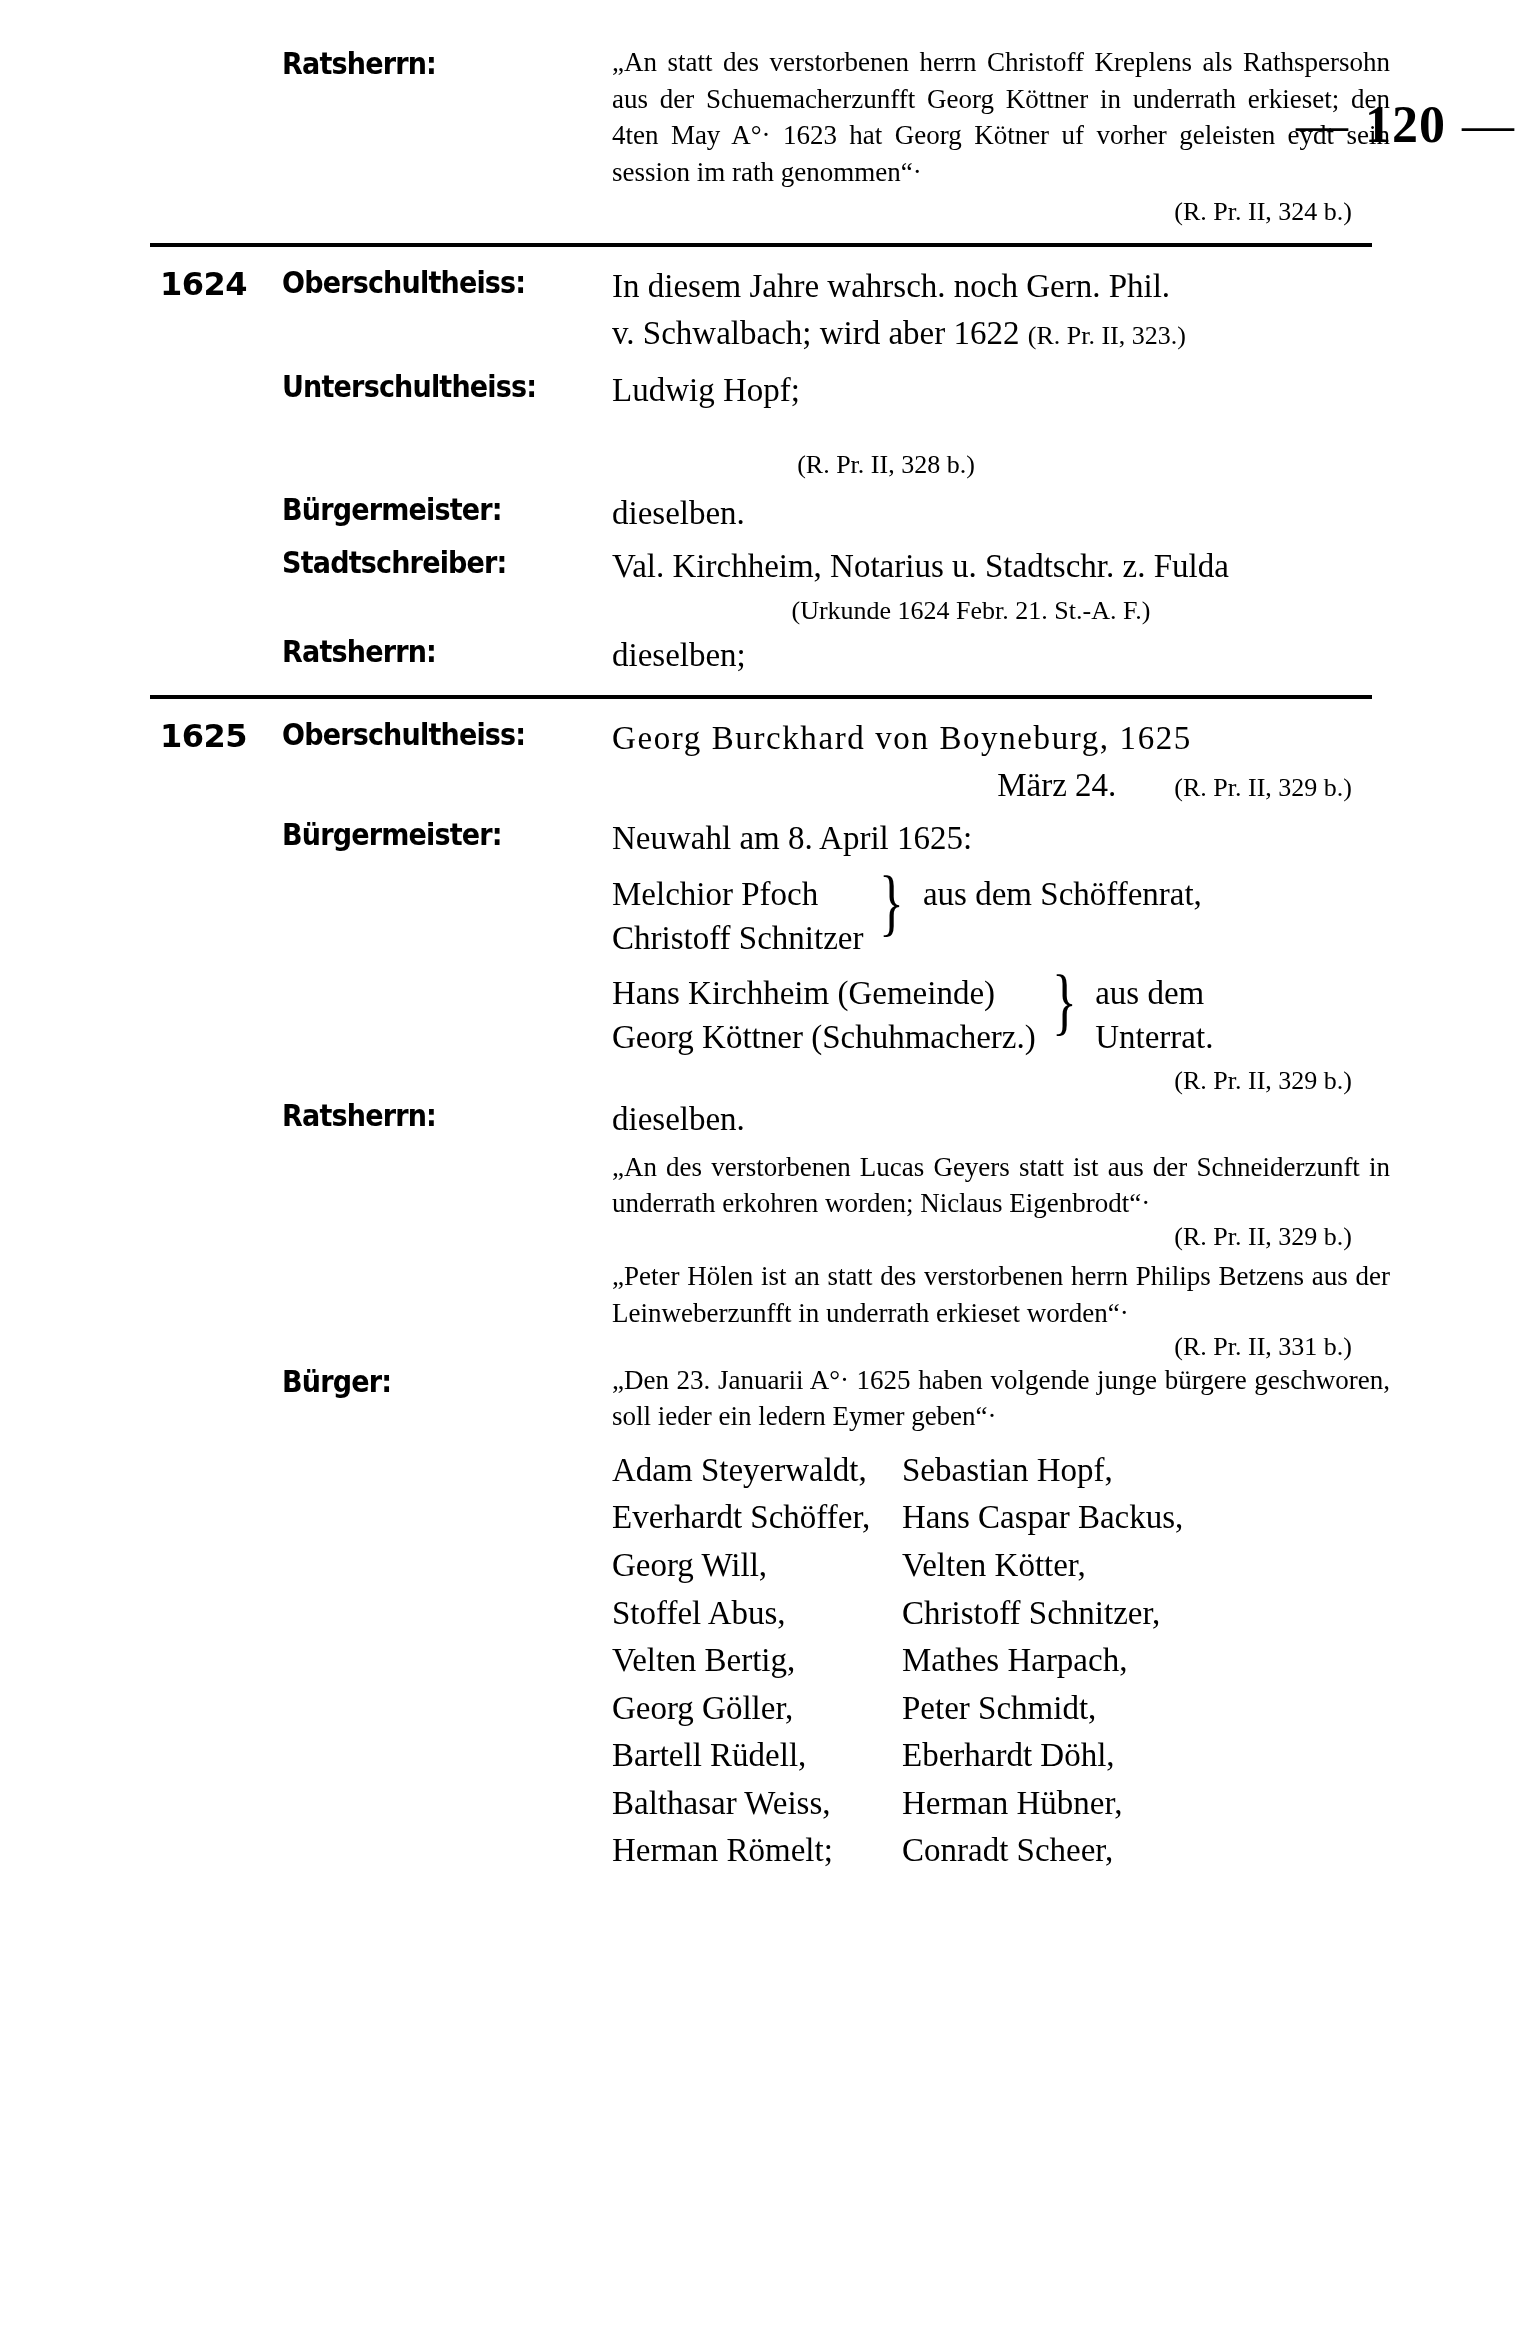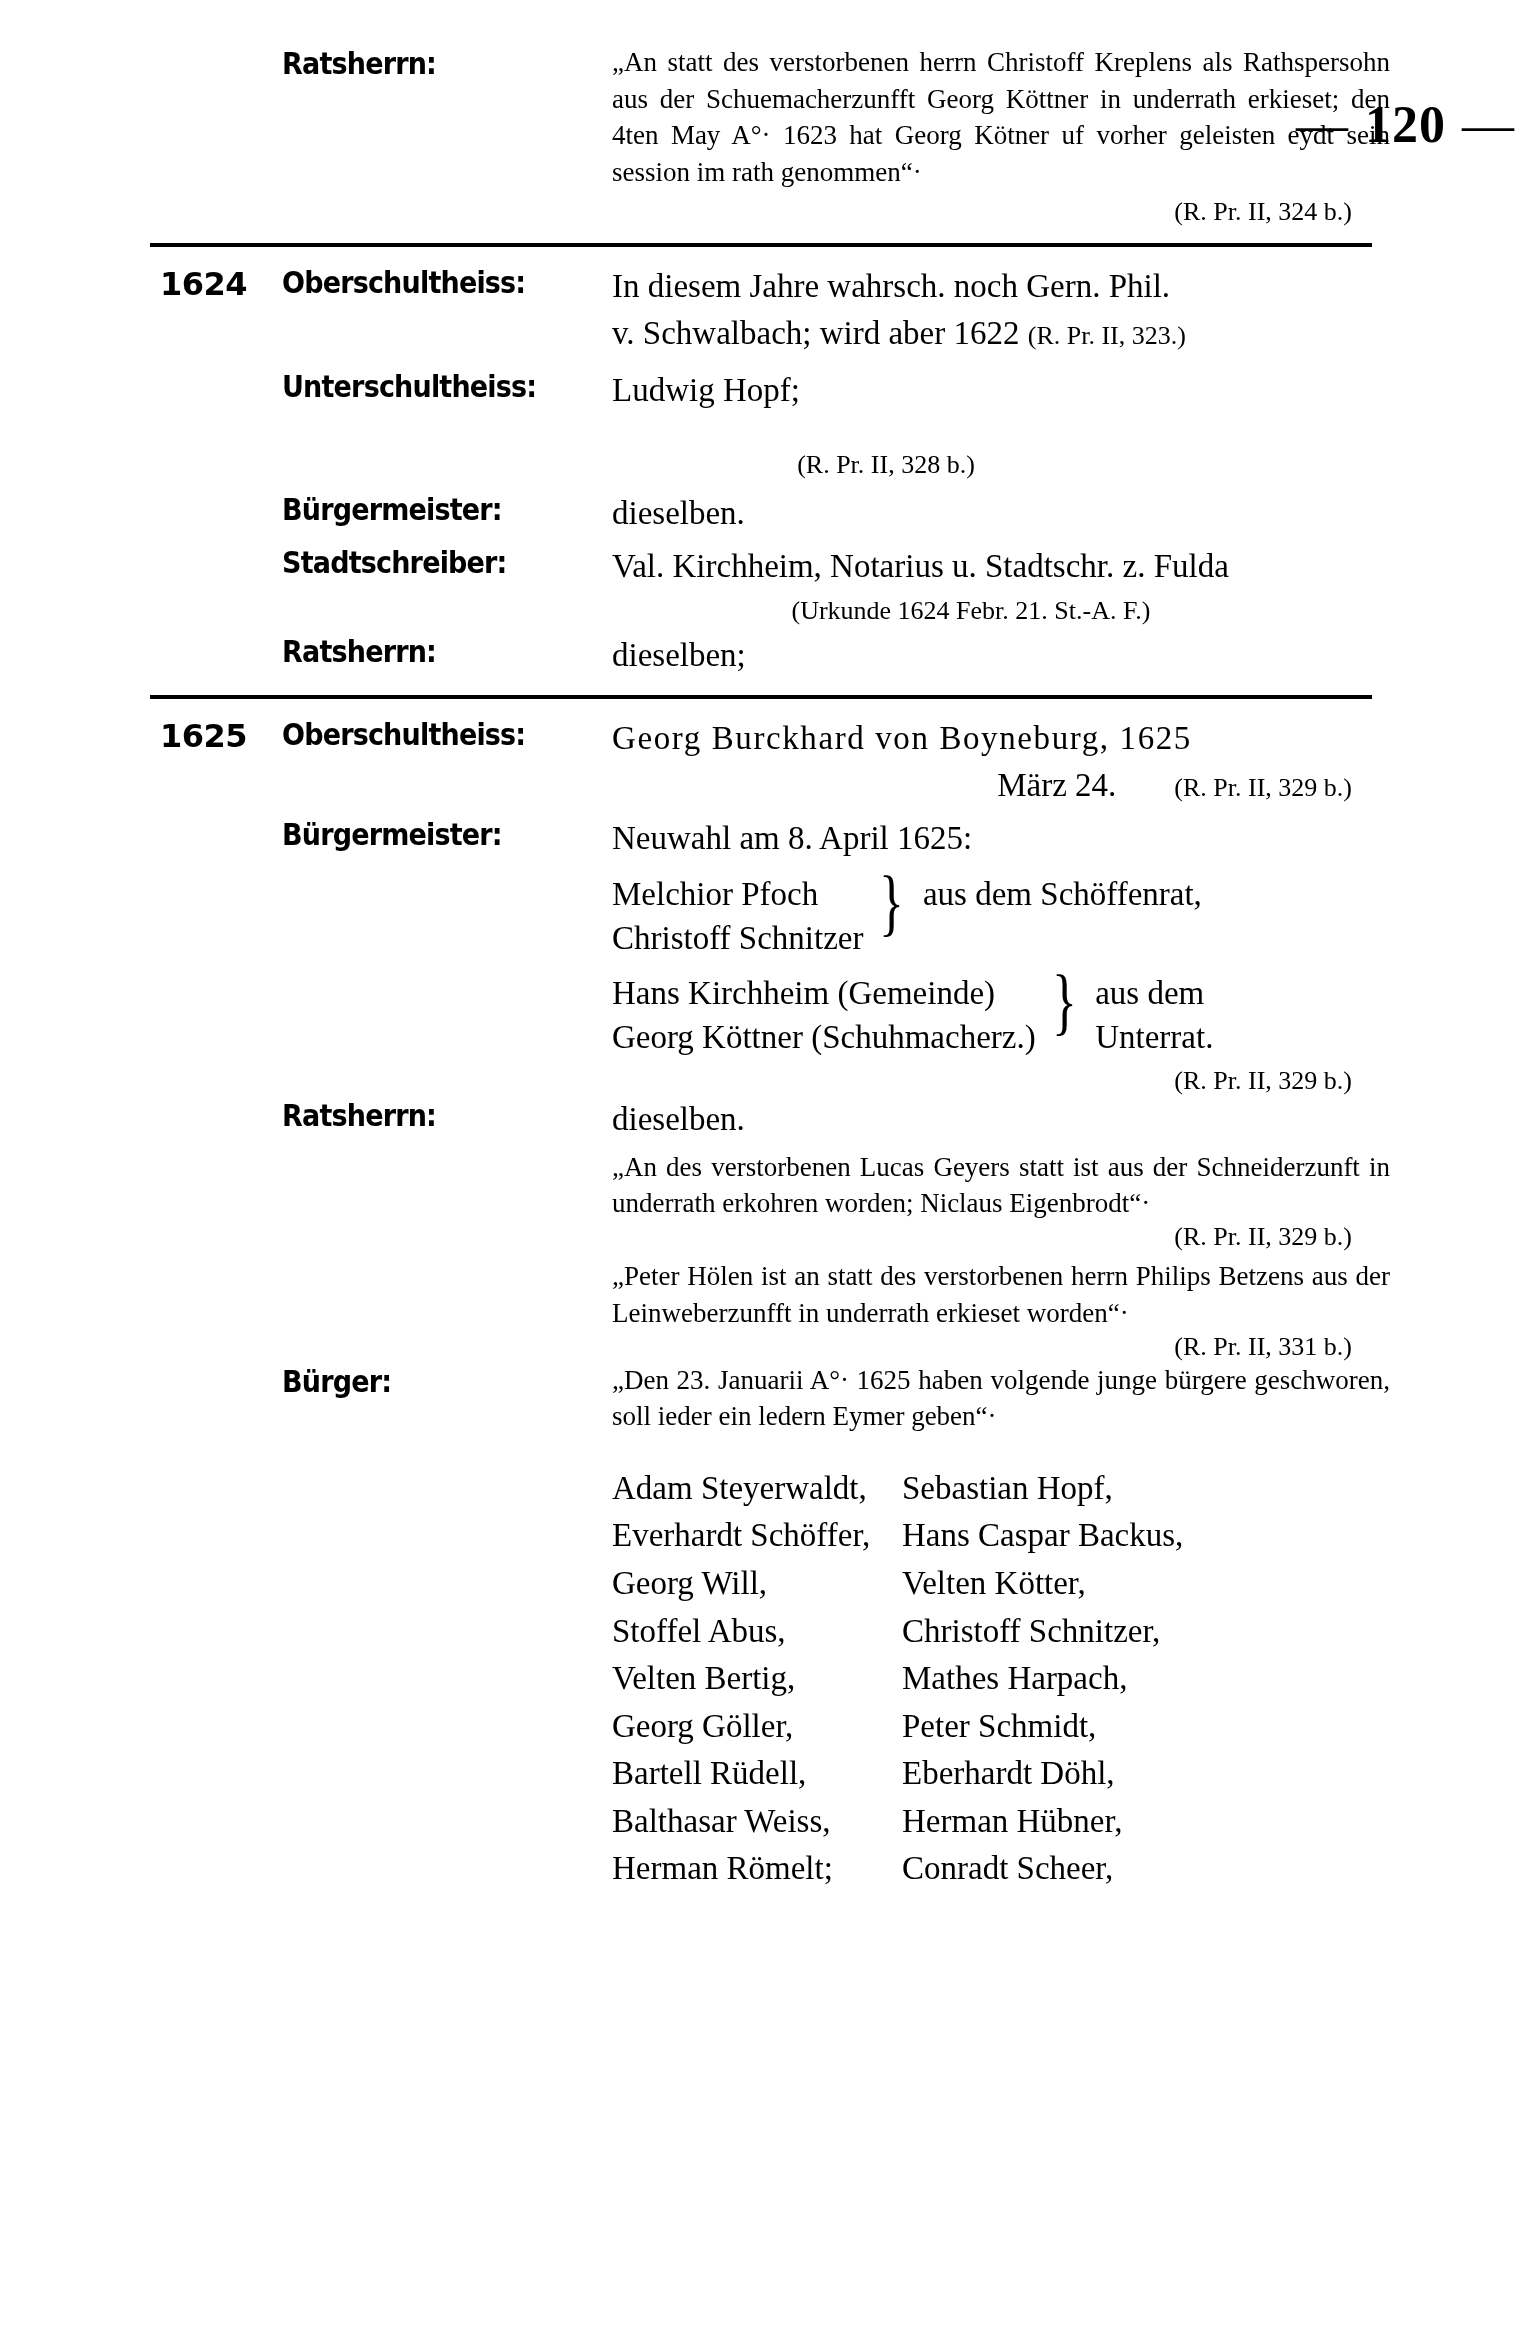--- a/index.html
+++ b/index.html
@@ -141,21 +141,21 @@
     font-family: "Liberation Serif", "DejaVu Serif", serif;
     transform: scaleX(0.7);
   }
   .brace-label {
     font-size: 33px;
   }
 
   
   .names {
     display: flex;
-    margin-top: 30px;
+    margin-top: 12px;
   }
   .names .col {
     font-size: 33px;
     line-height: 1.44;
     font-family: "Liberation Serif", "DejaVu Serif", serif;
   }
   .names .col.left  { width: 290px; flex: 0 0 290px; }
   .names .col.right { flex: 1 1 auto; }
   .names .col div { white-space: nowrap; }
 

